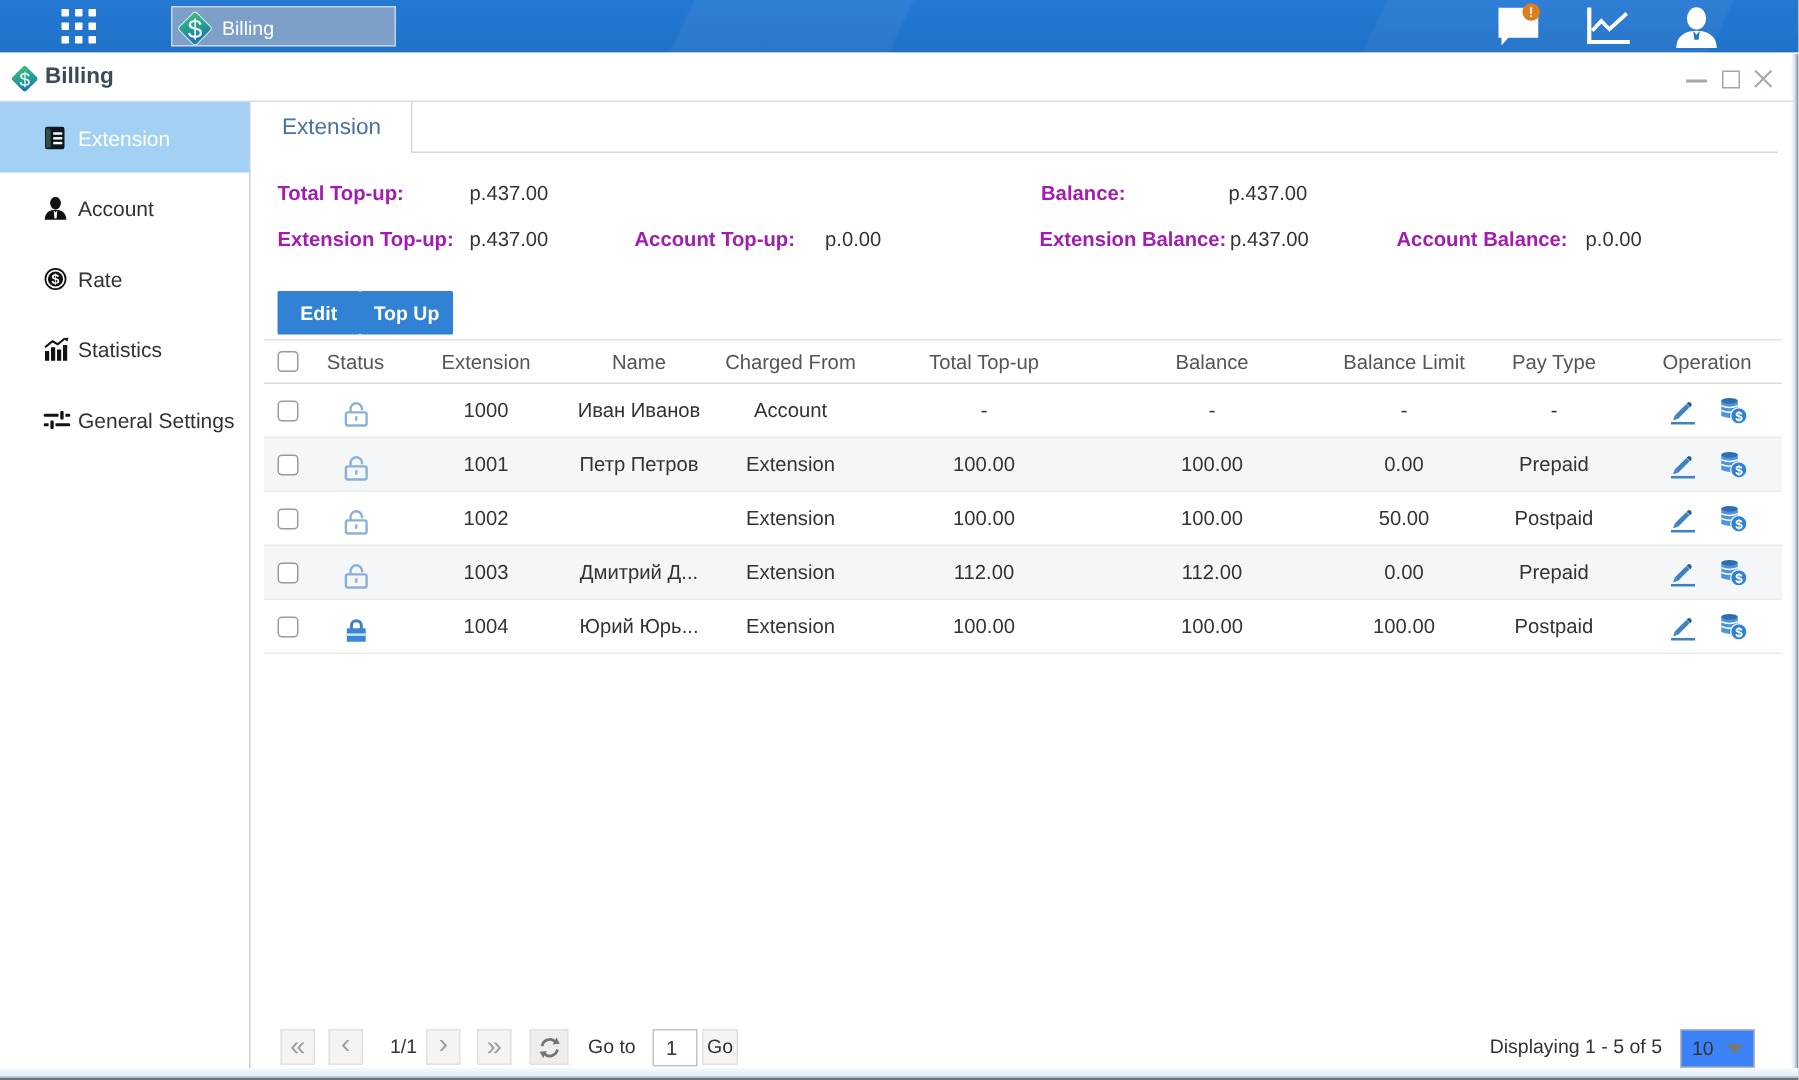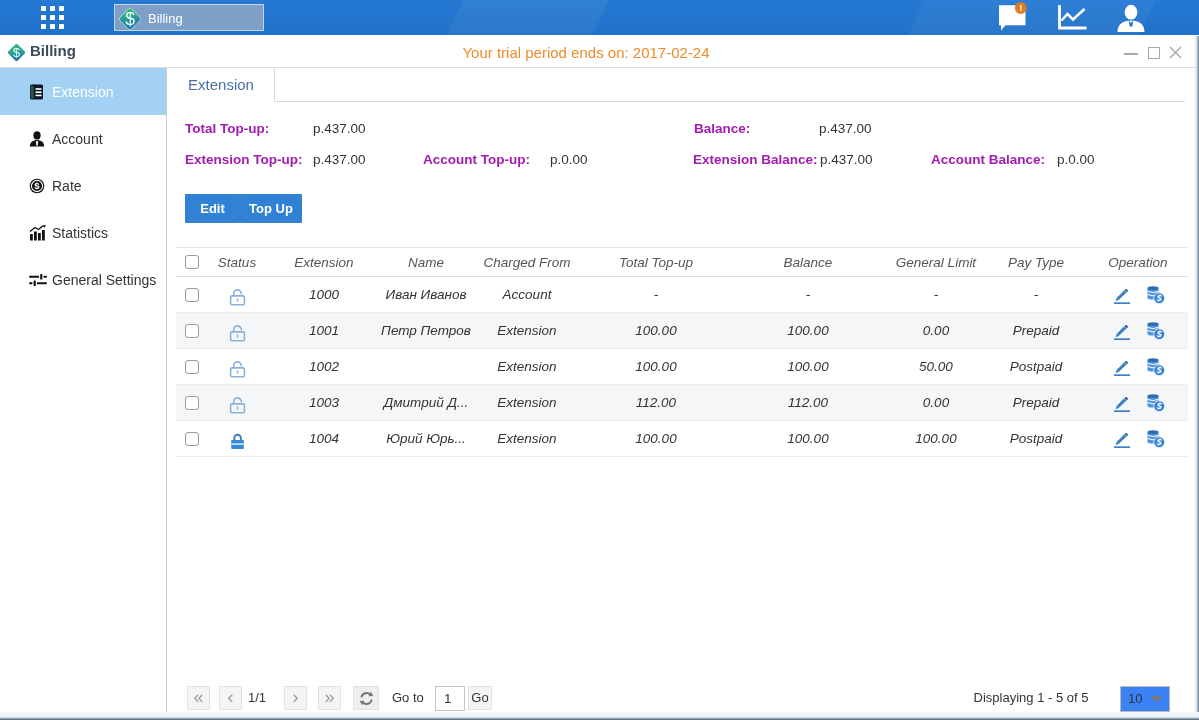--- a/index.html
+++ b/index.html
@@ -44,21 +44,21 @@
 #tabstrip { position:absolute; left:0; top:0; width:1029px; height:34px; }
 #tabstrip .bline { position:absolute; left:107px; top:33px; right:12px; height:1px; background:#d9d9d9; }
 #tabstrip .tab { position:absolute; left:0; top:0; width:107px; height:34px; border-right:1px solid #d9d9d9; color:#4a70a4; font-size:15px; text-align:center; line-height:33px; background:#fff; }
 
 .flabel { position:absolute; font-size:13.5px; font-weight:bold; color:#a21caf; white-space:nowrap; }
 .fvalue { position:absolute; font-size:13.5px; color:#333; white-space:nowrap; }
 
 .btn { position:absolute; height:29px; background:#3182d4; color:#fff; font-size:13px; font-weight:bold; border-radius:1px; text-align:center; line-height:29px; }
 
 
-#tbl { position:absolute; left:8px; top:179px; width:1012px;font-style:italic; }
+#tbl { position:absolute; left:8px; top:158px; width:1012px; }
 #tbl .hrow { position:relative; height:30px; border-top:1px solid #e4e4e4; border-bottom:1px solid #ddd; }
 #tbl .row { position:relative; height:36px; border-bottom:1px solid #ececec; }
 #tbl .row.alt { background:#f5f6f7; }
 #tbl .c { position:absolute; top:0; height:100%; display:flex; align-items:center; justify-content:center; font-size:13.5px; color:#333; white-space:nowrap; }
 #tbl .hrow .c { color:#555; font-size:13.5px; }
 .cb { width:14px; height:14px; border:1px solid #9b9b9b; border-radius:3px; background:#fff; }
 .col-cb { left:1px; width:30px; }
 .col-st { left:31px; width:60px; }
 .col-st svg { position:relative; top:2px; }
 .col-ext { left:108px; width:80px; }
@@ -154,21 +154,20 @@
           <linearGradient id="dg2" x1="0" y1="0.2" x2="1" y2="0.8">
         <stop offset="0" stop-color="#3cb97e"></stop>
             <stop offset="0.5" stop-color="#2aa094"></stop>
             <stop offset="1" stop-color="#1f73ab"></stop>
       </linearGradient>
         </defs>
       <rect x="2.8" y="2.8" width="18.4" height="18.4" rx="2" transform="rotate(45 12 12)" fill="url(#dg2)"></rect>
       <text x="12" y="18.6" font-size="18" fill="#eafff9" text-anchor="middle" font-family="Liberation Sans">$</text>
     </svg>
     <div class="name">Billing</div>
-    <div class="trial">Your trial period ends on: 2017-02-24</div>
     <div class="winctl" style="left:1124px;top:18px;width:14px;height:2px;background:#a3a8ad"></div>
     <div class="winctl" style="left:1148px;top:12px;width:12px;height:12px;border:1px solid #a3a8ad"></div>
     <svg class="winctl" style="left:1169px;top:11px" width="13" height="13" viewBox="0 0 13 13">
       <path d="M1 1 L12 12 M12 1 L1 12" stroke="#a3a8ad" stroke-width="1.4"></path>
     </svg>
   </div>
   <div id="sidebar">
     <div class="sitem sel">
       <svg width="15" height="16" viewBox="0 0 15 16">
         <rect x="1" y="0.5" width="13" height="15" rx="1.5" fill="#10181f"></rect>
@@ -241,21 +240,21 @@
       <div class="hrow">
         <div class="c col-cb">
             <span class="cb"></span>
           </div>
         <div class="c col-st">Status</div>
         <div class="c col-ext">Extension</div>
         <div class="c col-name">Name</div>
         <div class="c col-chg">Charged From</div>
         <div class="c col-tot">Total Top-up</div>
         <div class="c col-bal">Balance</div>
-        <div class="c col-cl">General Limit</div>
+        <div class="c col-cl">Balance Limit</div>
         <div class="c col-pay">Pay Type</div>
         <div class="c col-op">Operation</div>
       </div>
       <div class="row">
         <div class="c col-cb">
             <span class="cb"></span>
           </div>
         <div class="c col-st">
             <svg width="17" height="19" viewBox="0 0 17 19">
               <use href="#lkopen"></use>
@@ -374,35 +373,35 @@
             <svg width="19" height="19" viewBox="0 0 19 19">
               <use href="#coins"></use>
             </svg>
           </div>
       </div>
     </div>
 
     <div id="pager">
       <div class="pbtn" style="left:11px;font-size:18px;line-height:21px">«</div>
       <div class="pbtn" style="left:43px;font-size:19px;line-height:20px">‹</div>
-      <div style="position:absolute;left:72px;top:4px;width:30px;text-align:left">1/1</div>
+      <div style="position:absolute;left:72px;top:4px;width:30px;text-align:right">1/1</div>
       <div class="pbtn" style="left:108px;font-size:19px;line-height:20px">›</div>
       <div class="pbtn" style="left:142px;font-size:18px;line-height:21px">»</div>
       <div class="pbtn" style="left:177px;width:26px;background:#eee">
         <svg width="15" height="15" viewBox="0 0 15 15" style="margin-top:4px">
           <path d="M2.4 6.4 A5.2 5.2 0 0 1 11.3 3.6" fill="none" stroke="#757575" stroke-width="1.9"></path>
           <path d="M11.9 0.7 L14.2 4.9 L9.5 5.3 Z" fill="#757575"></path>
           <path d="M12.6 8.6 A5.2 5.2 0 0 1 3.7 11.4" fill="none" stroke="#757575" stroke-width="1.9"></path>
           <path d="M3.1 14.3 L0.8 10.1 L5.5 9.7 Z" fill="#757575"></path>
         </svg>
       </div>
       <div style="position:absolute;left:216px;top:4px">Go to</div>
       <div style="position:absolute;left:259px;top:0;width:30px;height:25px;border:1px solid #c4c4c4;background:#fff;font-size:13.5px;line-height:23px;padding-left:8px">1</div>
       <div class="pbtn" style="left:292px;width:24px;color:#333;font-size:13px">Go</div>
-      <div style="position:absolute;left:778px;top:4px;width:154px;text-align:center">Displaying 1 - 5 of 5</div>
+      <div style="position:absolute;left:778px;top:4px;width:154px;text-align:right">Displaying 1 - 5 of 5</div>
       <div style="position:absolute;left:944px;top:0;width:50px;height:26px;border:1px solid #b9b9b9;background:#3b82f6">
         <span style="position:absolute;left:7px;top:4px">10</span>
         <svg style="position:absolute;right:7px;top:9px" width="11" height="8" viewBox="0 0 11 8">
             <path d="M0 0 h11 l-5.5 7 z" fill="#787878"></path>
           </svg>
       </div>
     </div>
   </div>
   <div id="rightedge"></div>
   <div id="bottomedge"></div>

